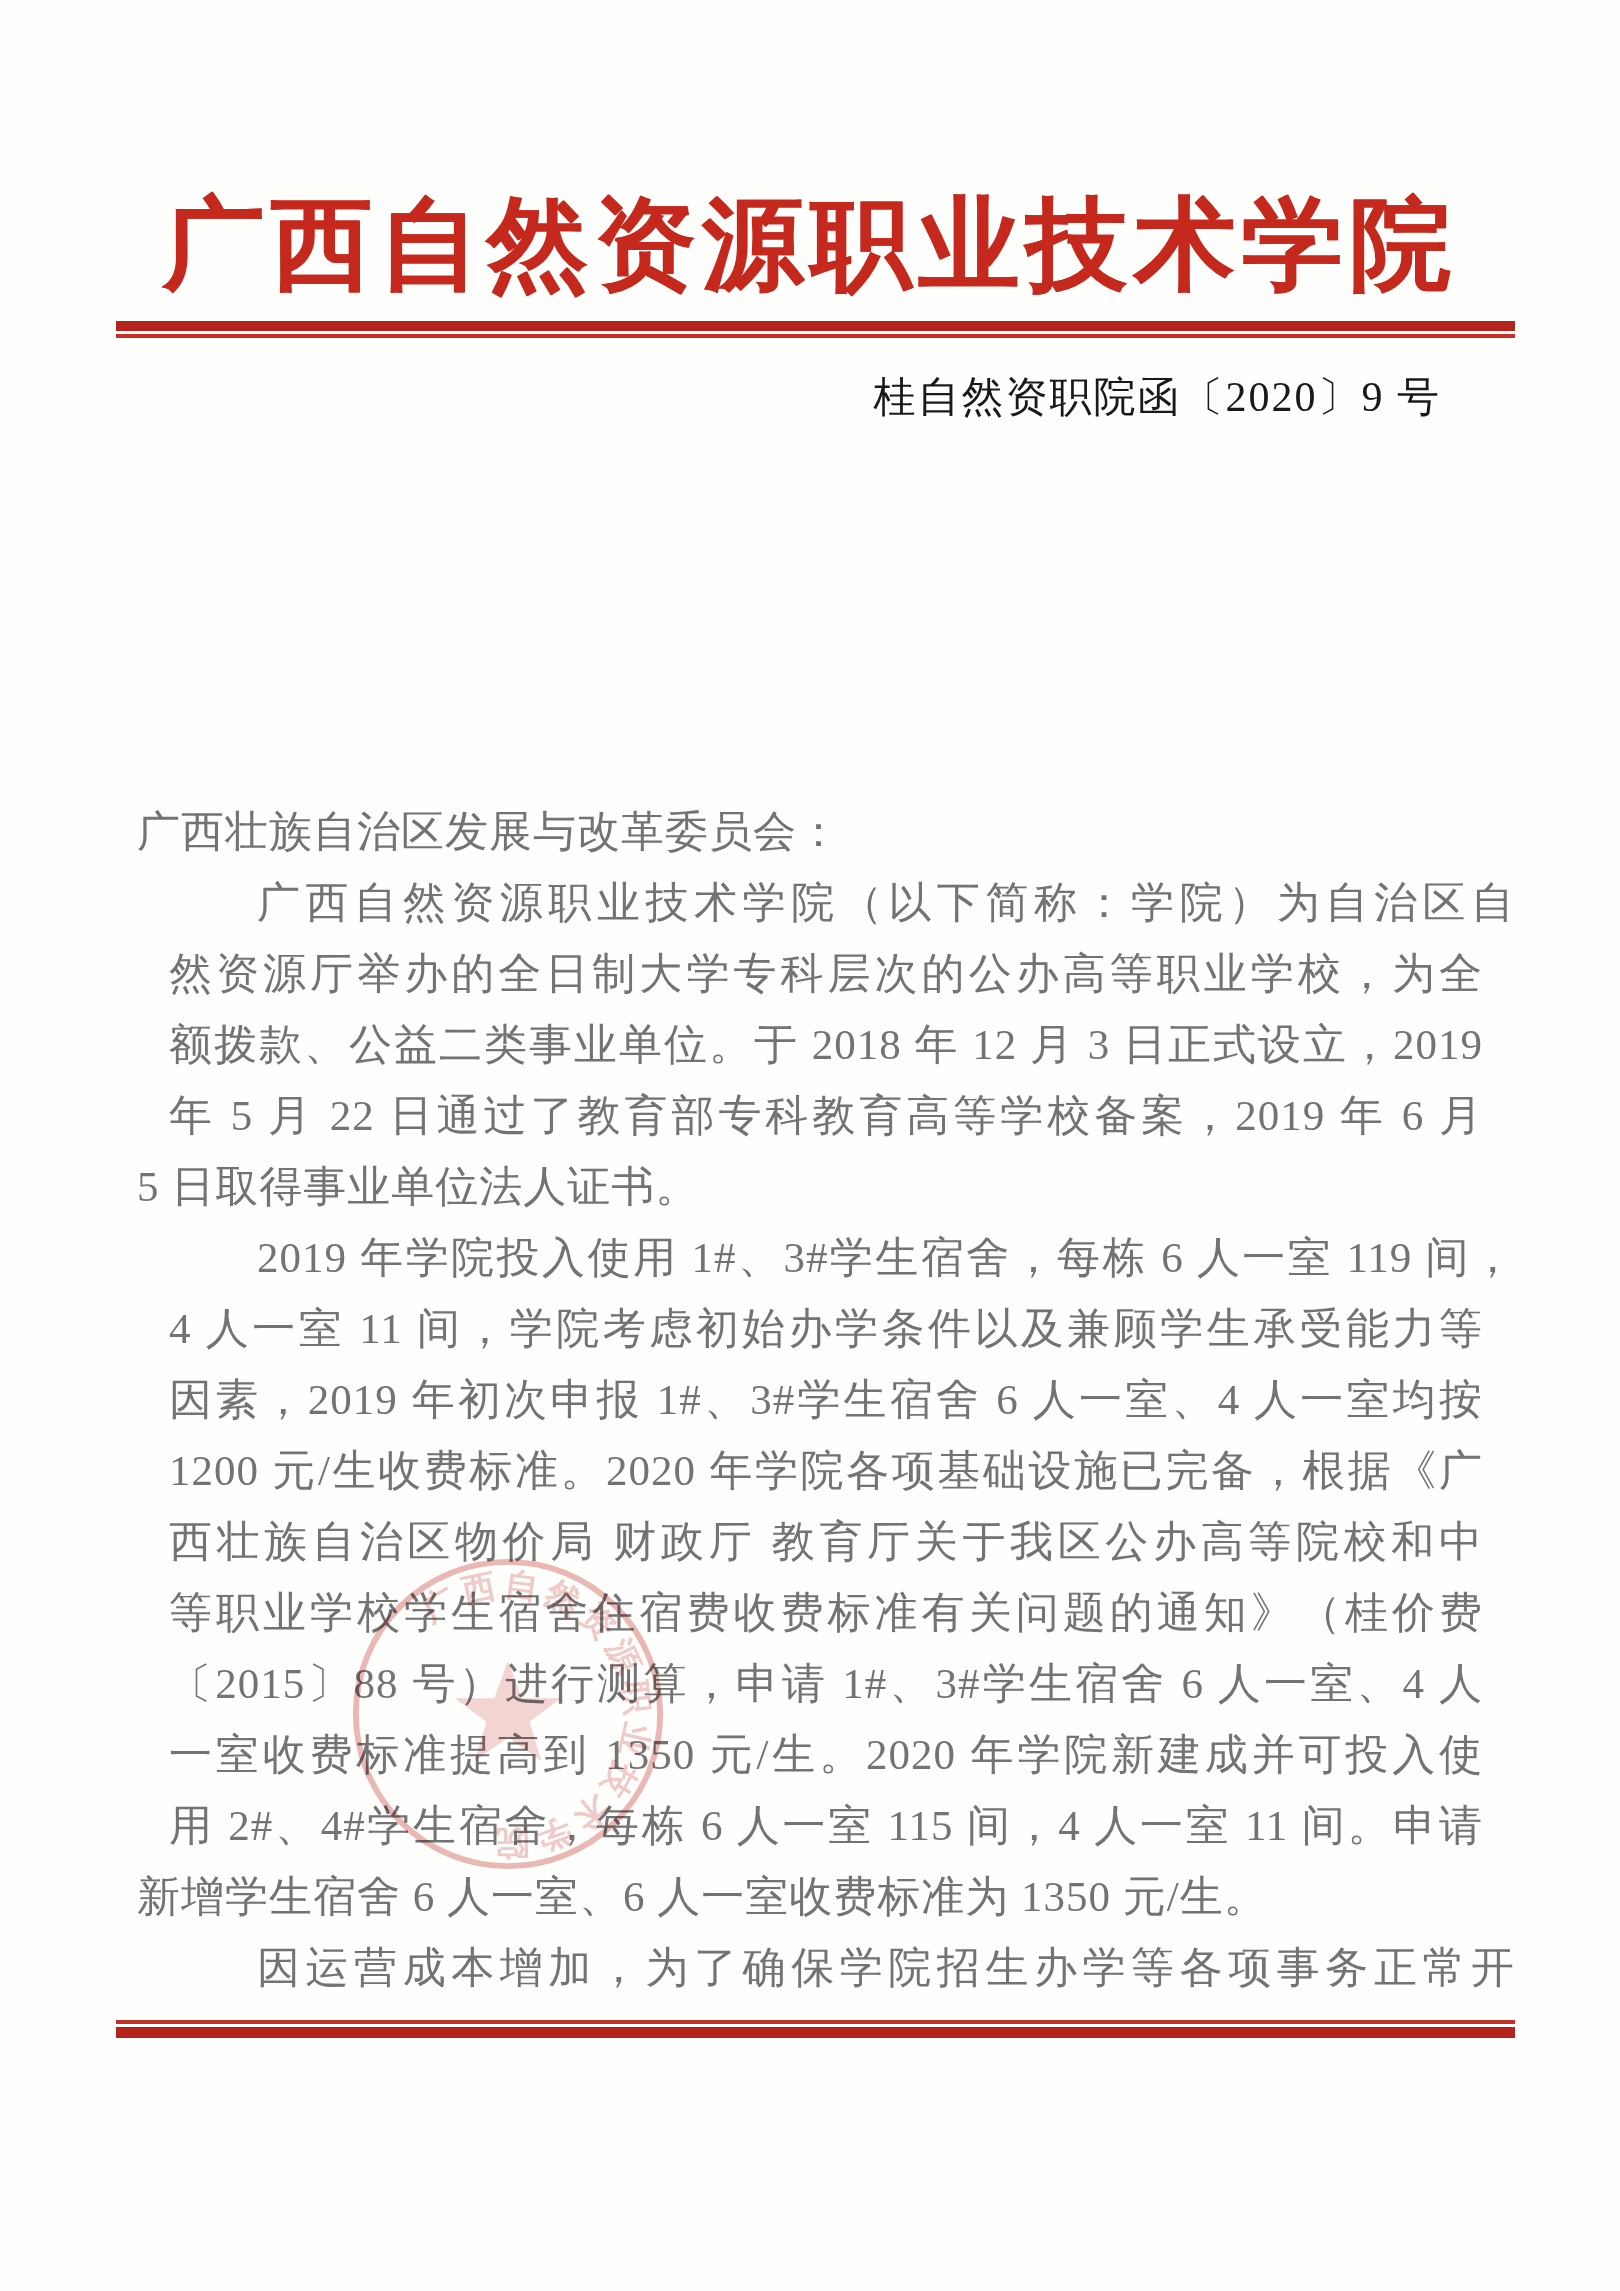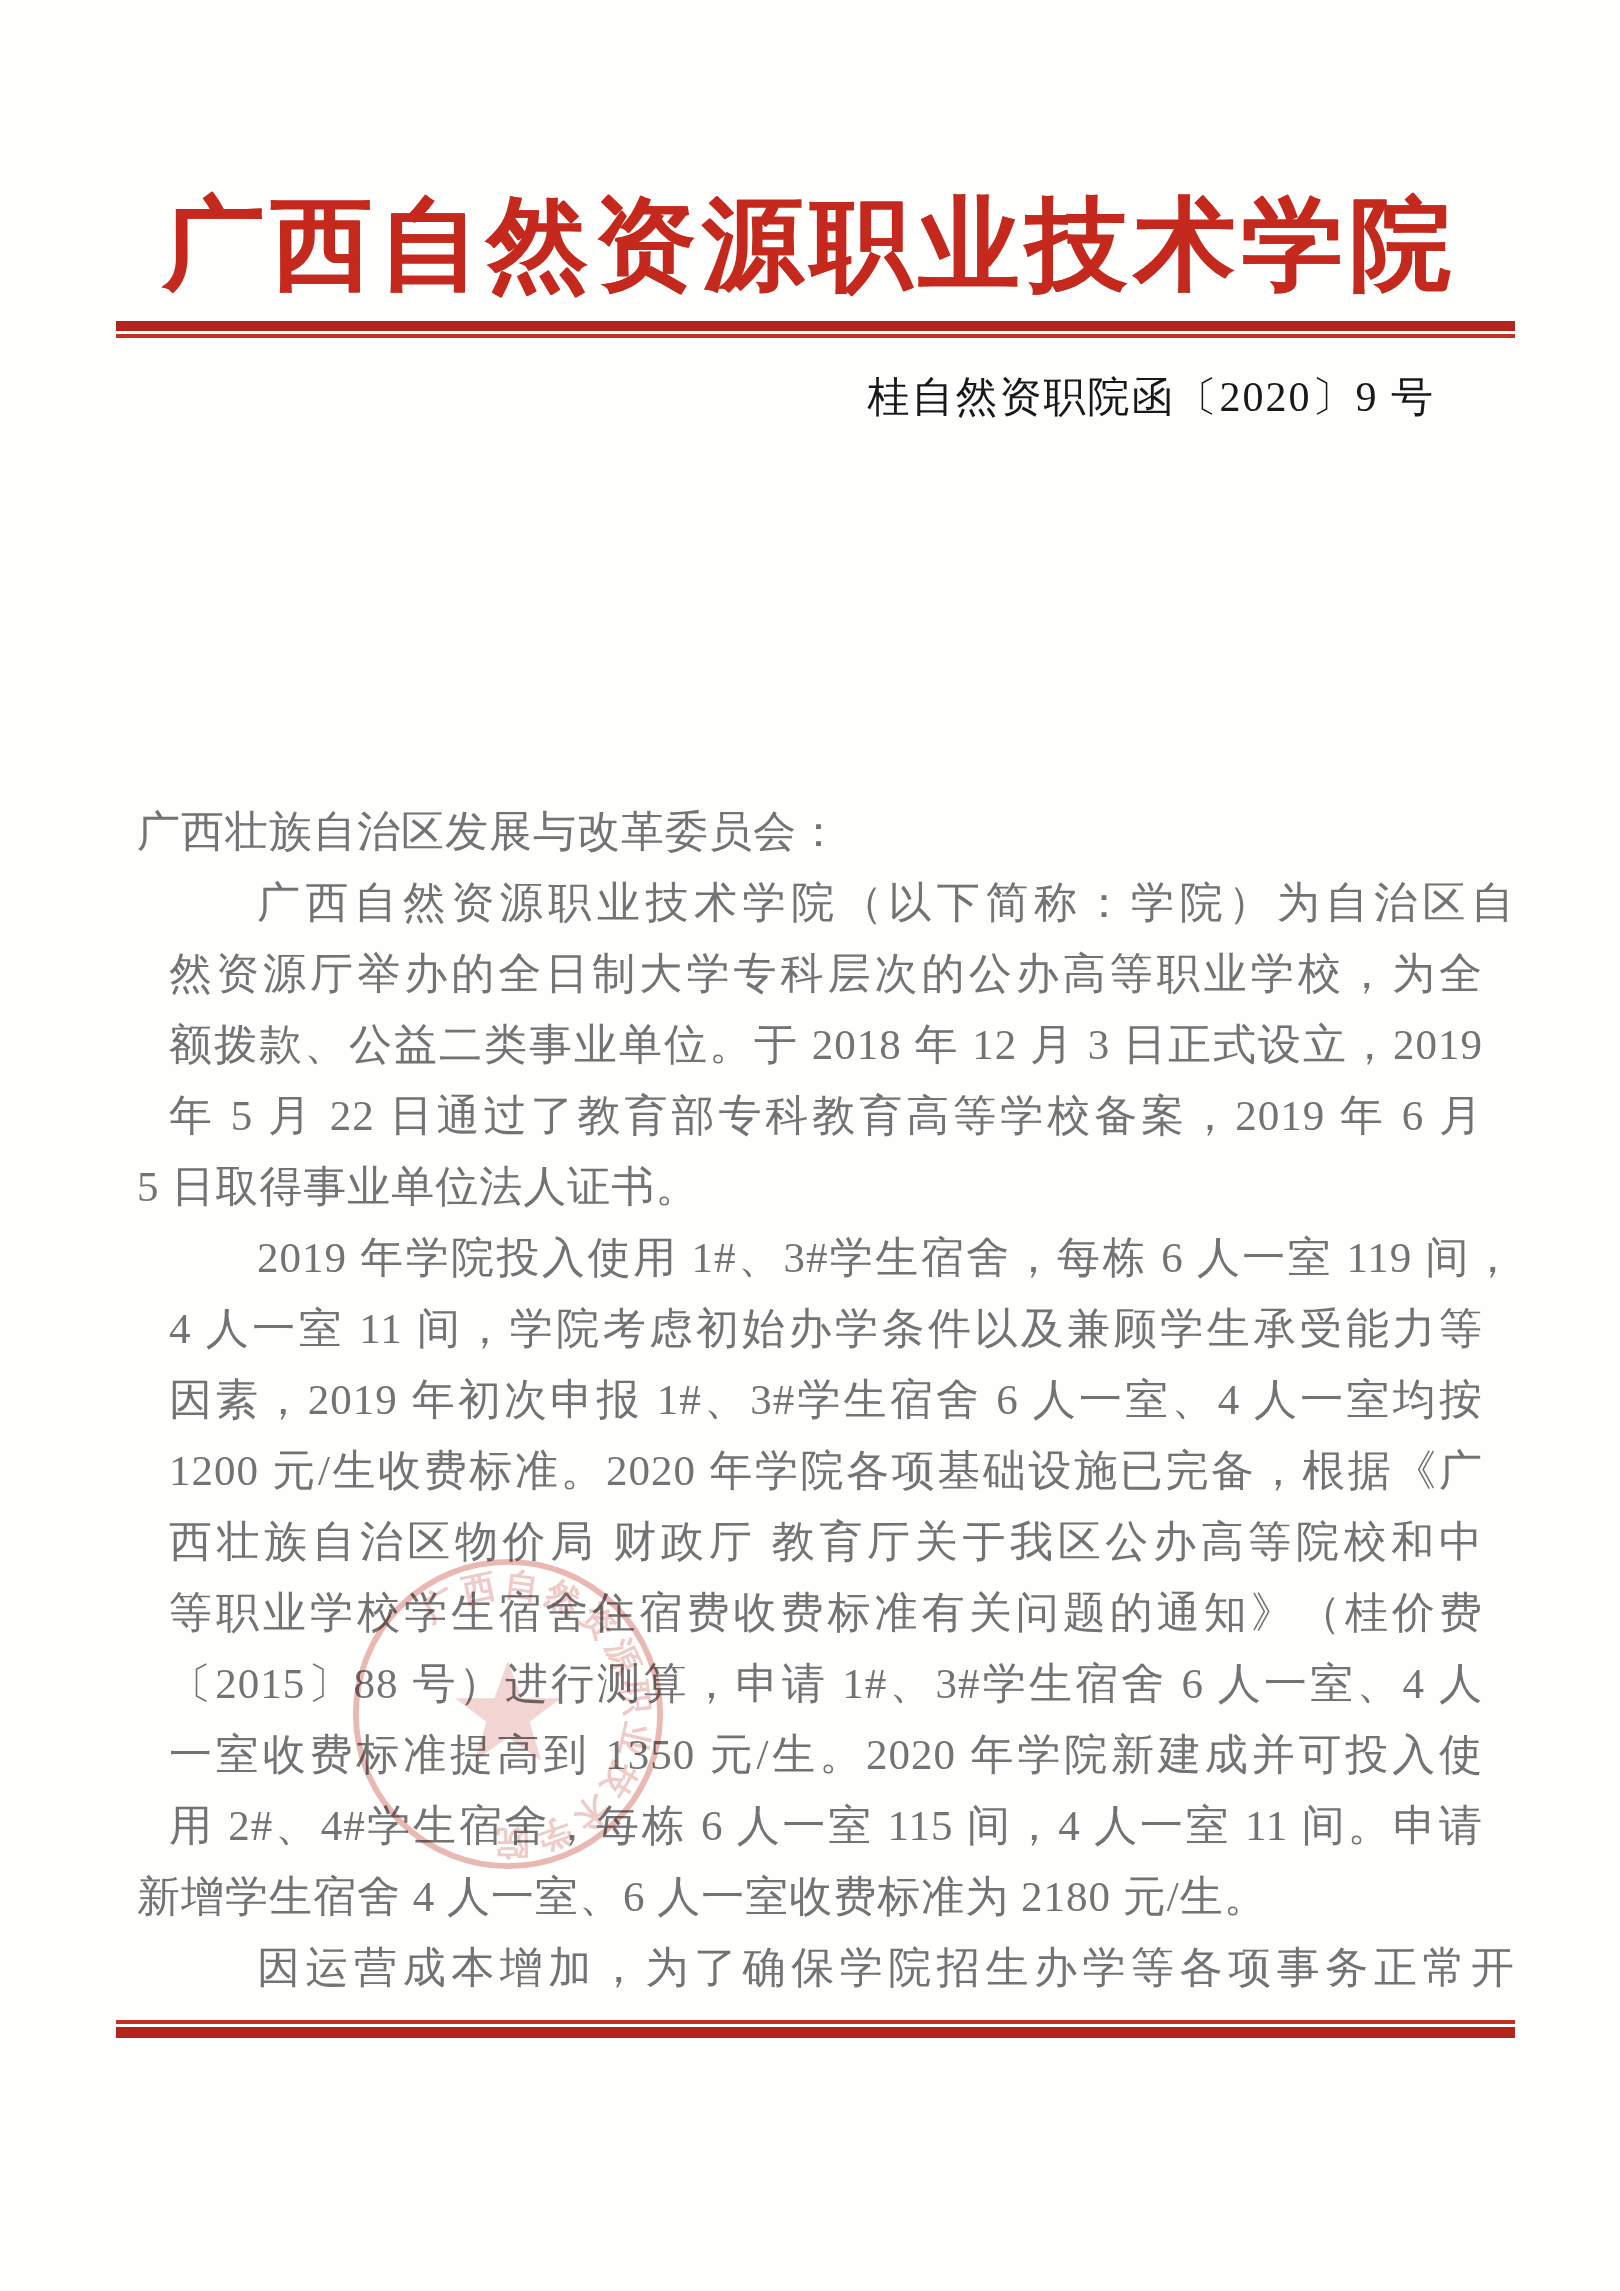--- a/index.html
+++ b/index.html
@@ -37,21 +37,21 @@
   .rule-top-thick { top: 321px; height: 9.8px; background: #b3241c; }
   .rule-top-thin  { top: 334px; height: 3.9px;  background: #c43023; }
   
   .rule-bot-thin  { top: 2020px; height: 3.9px;  background: #c43023; }
   .rule-bot-thick { top: 2027px; height: 10.8px; background: #b3241c; }
   
   .doc-number {
     position: absolute;
     top: 370px;
     left: 0;
-    right: 185px;
+    right: 179px;
     text-align: right;
     font-size: 42px;
     line-height: 55px;
     letter-spacing: 2px;
     color: #191919;
     white-space: nowrap;
   }
   
   .doc-title {
     position: absolute;
@@ -127,21 +127,21 @@
     <div class="bl">5 日取得事业单位法人证书。</div>
     <div class="bl ind j">2019 年学院投入使用 1#、3#学生宿舍，每栋 6 人一室 119 间，</div>
     <div class="bl j">4 人一室 11 间，学院考虑初始办学条件以及兼顾学生承受能力等</div>
     <div class="bl j">因素，2019 年初次申报 1#、3#学生宿舍 6 人一室、4 人一室均按</div>
     <div class="bl j">1200 元/生收费标准。2020 年学院各项基础设施已完备，根据《广</div>
     <div class="bl j">西壮族自治区物价局 财政厅 教育厅关于我区公办高等院校和中</div>
     <div class="bl j">等职业学校学生宿舍住宿费收费标准有关问题的通知》（桂价费</div>
     <div class="bl j">〔2015〕88 号）进行测算，申请 1#、3#学生宿舍 6 人一室、4 人</div>
     <div class="bl j">一室收费标准提高到 1350 元/生。2020 年学院新建成并可投入使</div>
     <div class="bl j">用 2#、4#学生宿舍，每栋 6 人一室 115 间，4 人一室 11 间。申请</div>
-    <div class="bl">新增学生宿舍 4 人一室、6 人一室收费标准为 2180 元/生。</div>
+    <div class="bl">新增学生宿舍 6 人一室、6 人一室收费标准为 1350 元/生。</div>
     <div class="bl ind j">因运营成本增加，为了确保学院招生办学等各项事务正常开</div>
   </div>
 
   <svg class="seal" viewBox="0 0 324 324">
     <defs>
       <path id="sealArc" d="M 162,282 A 120,120 0 1 1 162.01,282" transform="rotate(118 162 162)"></path>
     </defs>
     <circle cx="162" cy="162" r="155" fill="none" stroke="rgba(200,70,58,0.38)" stroke-width="6"></circle>
     <text fill="rgba(200,70,58,0.28)" font-size="34" letter-spacing="6" font-weight="bold">
       <textPath href="#sealArc" startOffset="6%"><tspan>广西自然资源职业技术学院</tspan></textPath>

